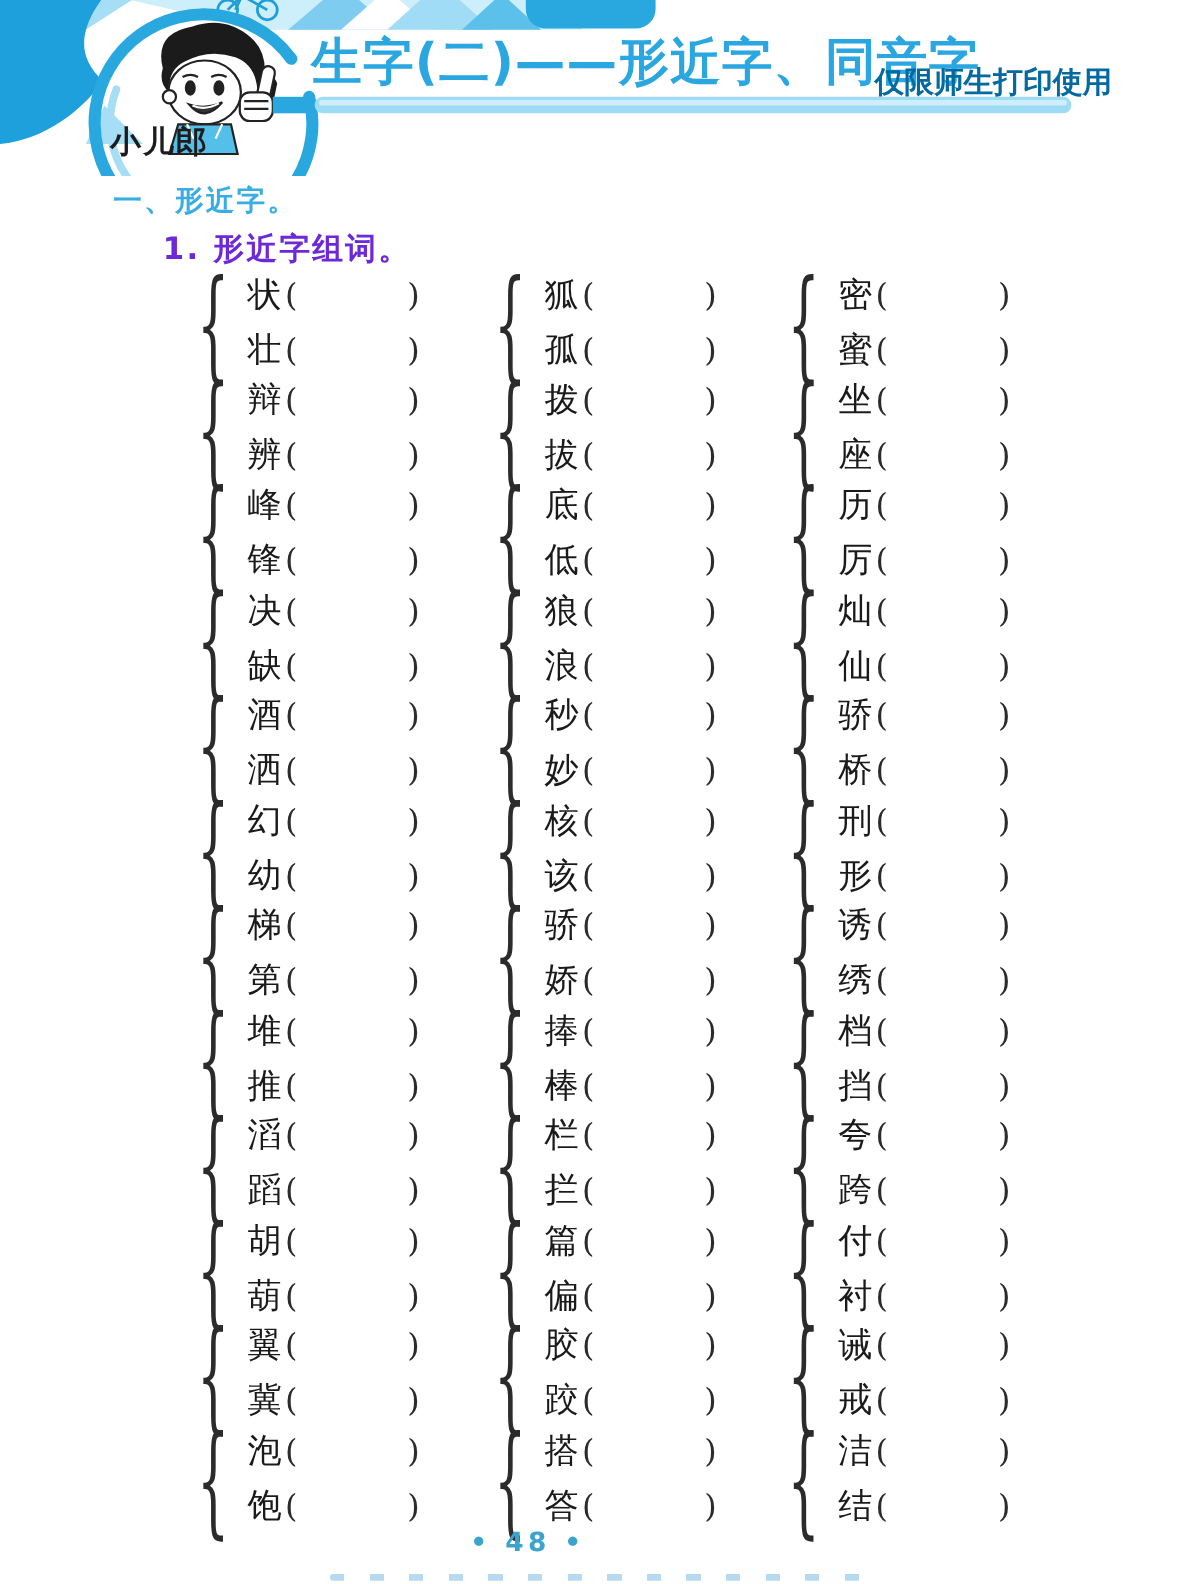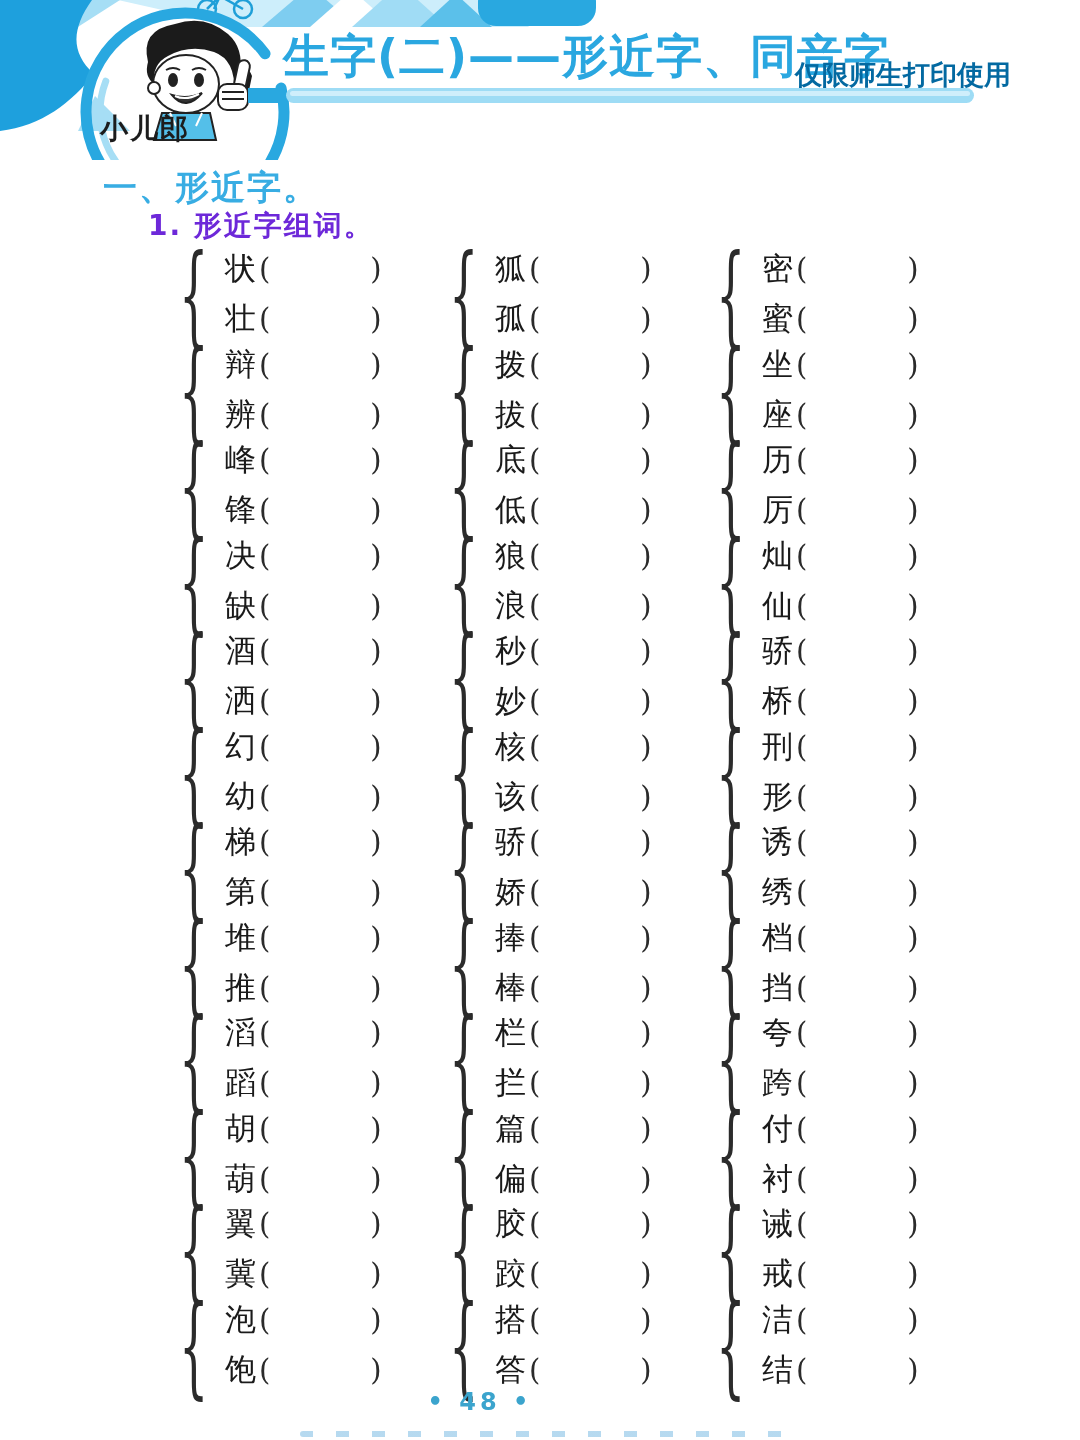--- a/index.html
+++ b/index.html
@@ -19,21 +19,21 @@
     position:absolute;left:795px;top:57px;
     font-size:27px;font-weight:700;color:#0369a1;white-space:nowrap;
   }
   .mascot-label{
     position:absolute;left:100px;top:110px;
     font-size:28px;font-weight:700;color:#1c1c1c;letter-spacing:2px;
   }
   
   .section-heading{
     position:absolute;left:103px;top:165px;
-    font-size:34px;font-weight:700;color:#38ade3;letter-spacing:2px;
+    font-size:26px;font-weight:700;color:#38ade3;letter-spacing:2px;
   }
   .sub-heading{
     position:absolute;left:148px;top:207px;
     font-size:28px;font-weight:700;color:#6d28d9;letter-spacing:2px;
   }
   
   .grid{
     position:absolute;left:179px;top:250px;width:830px;
     display:grid;grid-template-columns:270px 267px 293px;
     grid-auto-rows:95.5px;

